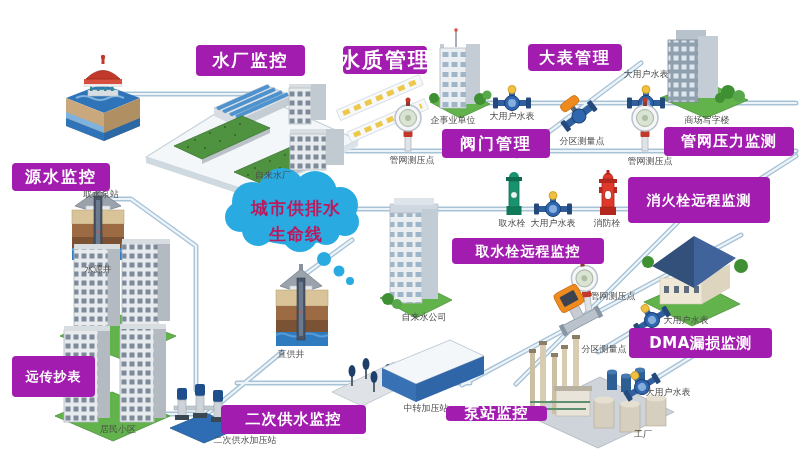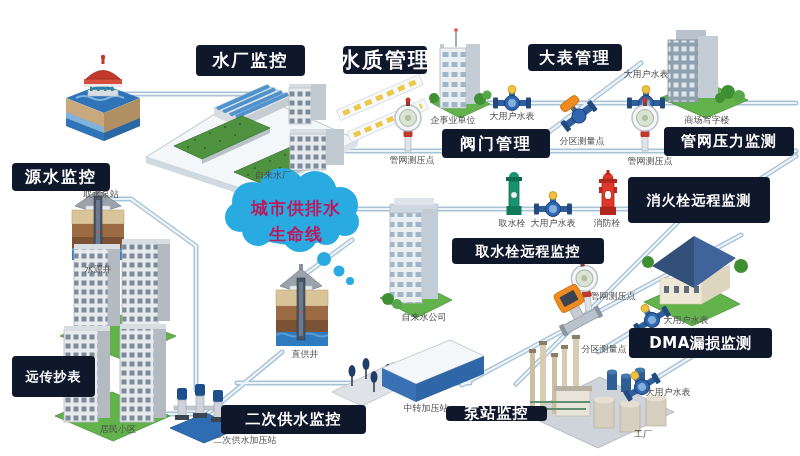--- a/index.html
+++ b/index.html
@@ -3,21 +3,21 @@
 <meta charset="utf-8">
 <style>
   html,body{margin:0;padding:0;background:#fff;}
   #stage{
     position:relative;width:800px;height:456px;overflow:hidden;background:#fff;
     font-family:"DejaVu Sans","Liberation Sans",sans-serif;
   }
   #art{position:absolute;left:0;top:0;z-index:1;}
   .lbl{
     position:absolute;z-index:3;box-sizing:border-box;
-    background:#0f172a;color:#fff;font-weight:bold;letter-spacing:2px;
+    background:#a21caf;color:#fff;font-weight:bold;letter-spacing:2px;
     display:flex;align-items:center;justify-content:center;
     border-radius:4px;white-space:nowrap;line-height:1;
   }
   .cap{
     position:absolute;z-index:2;transform:translateX(-50%);
     font-size:9px;color:#4d4d4d;white-space:nowrap;line-height:1;
   }
   .cloudtxt{
     position:absolute;z-index:2;left:230px;top:196px;width:132px;
     color:#be185d;font-weight:bold;font-size:17px;text-align:center;
@@ -396,21 +396,21 @@
 <div class="cloudtxt">
   <div>城市供排水</div>
   <div>生命线</div>
 </div>
 
 <div class="cap" style="left:101px;top:142px;margin-top:48px;">取水泵站</div>
 <div class="cap" style="left:273px;top:171px;">自来水厂</div>
 <div class="cap" style="left:98px;top:265px;">水源井</div>
 <div class="cap" style="left:118px;top:425px;">居民小区</div>
 <div class="cap" style="left:245px;top:436px;">二次供水加压站</div>
-<div class="cap" style="left:305px;top:350px;">直供井</div>
+<div class="cap" style="left:291px;top:350px;">直供井</div>
 <div class="cap" style="left:424px;top:313px;">自来水公司</div>
 <div class="cap" style="left:426px;top:404px;">中转加压站</div>
 <div class="cap" style="left:643px;top:430px;">工厂</div>
 <div class="cap" style="left:453px;top:116px;">企事业单位</div>
 <div class="cap" style="left:512px;top:112px;">大用户水表</div>
 <div class="cap" style="left:582px;top:137px;">分区测量点</div>
 <div class="cap" style="left:646px;top:70px;">大用户水表</div>
 <div class="cap" style="left:707px;top:116px;">商场写字楼</div>
 <div class="cap" style="left:412px;top:156px;">管网测压点</div>
 <div class="cap" style="left:650px;top:157px;">管网测压点</div>

